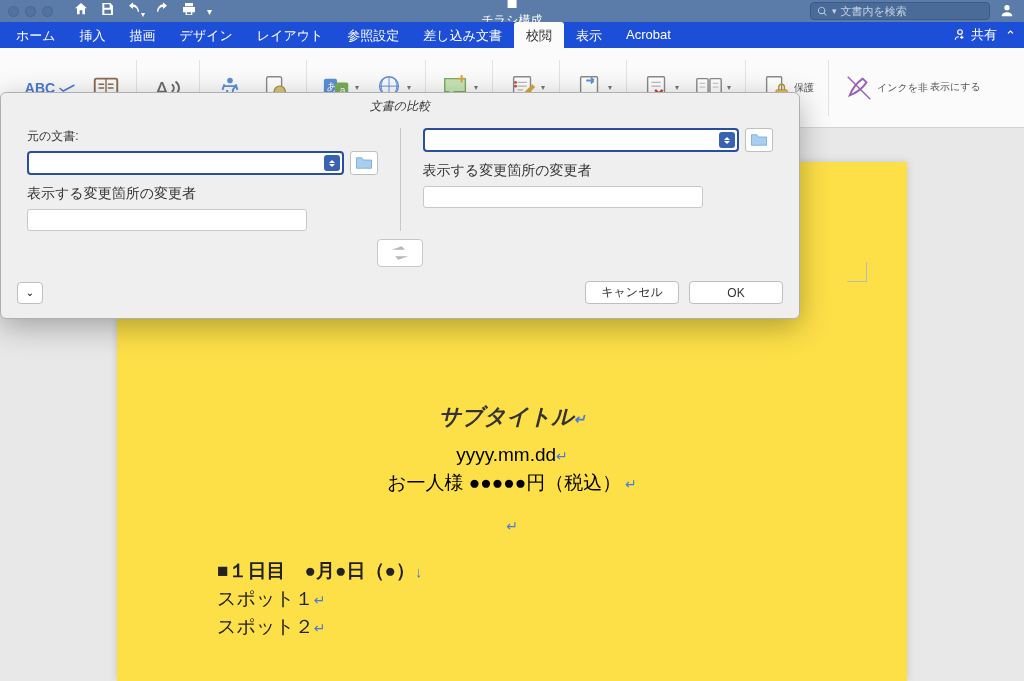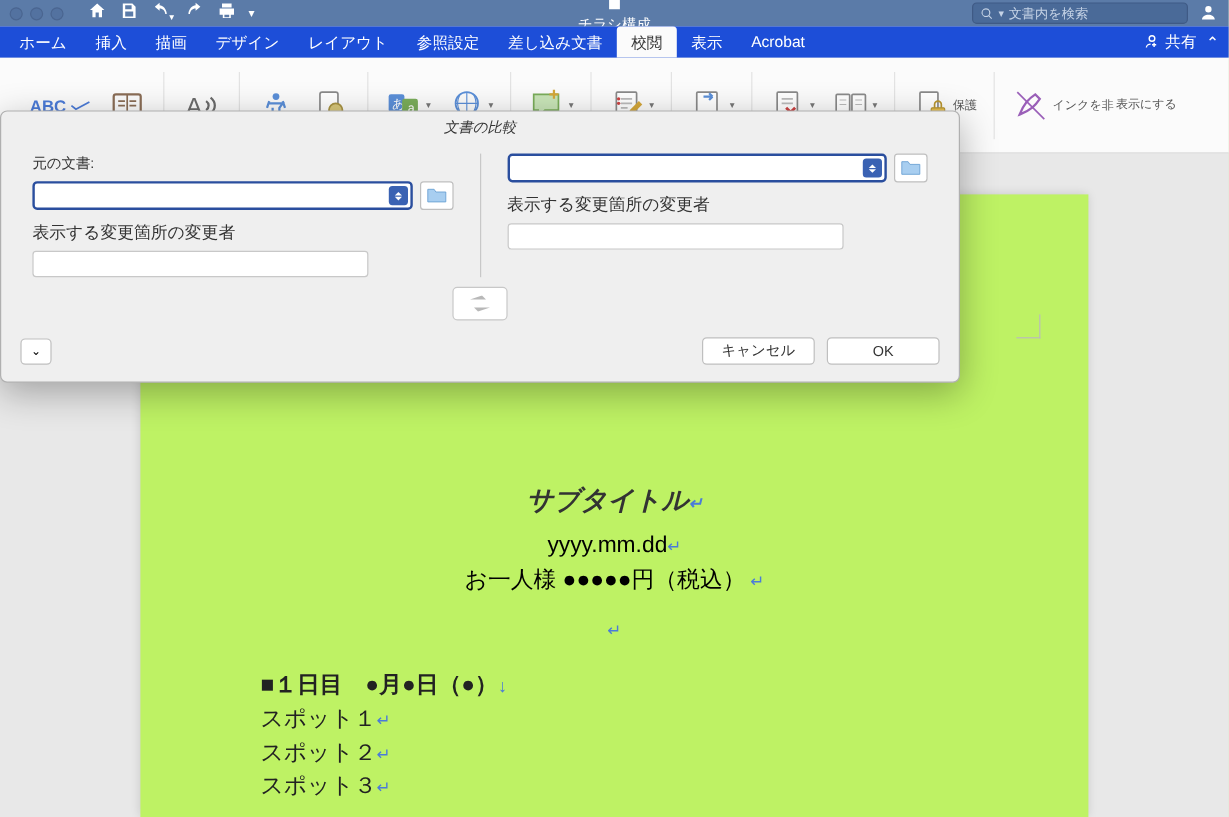--- a/index.html
+++ b/index.html
@@ -29,21 +29,21 @@
 .ribbon-group { display: flex; align-items: center; gap: 6px; padding: 0 10px; }
 .ribbon-sep { width: 1px; height: 56px; background: #e3e3e3; }
 .ribbon-btn { display: flex; flex-direction: row; align-items: center; justify-content: center; min-width: 42px; height: 64px; font-size: 10px; color: #555; gap: 2px; padding: 2px 4px; }
 .ribbon-btn-sm { min-width: 32px; height: 44px; }
 .ribbon-ico { width: 32px; height: 32px; display: flex; align-items: center; justify-content: center; }
 .ribbon-ico svg { width: 30px; height: 30px; }
 .drop { font-size: 8px; color: #777; }
 
 
 .doc-area { position: absolute; top: 128px; left: 0; right: 0; bottom: 0; background: #e8e8e8; display: flex; justify-content: center; overflow: hidden; }
-.page { background: #bef264; width: 790px; margin-top: 34px; box-shadow: 0 0 8px rgba(0,0,0,.15); padding: 40px 100px 0; position: relative; }
+.page { background: #fde047; width: 790px; margin-top: 34px; box-shadow: 0 0 8px rgba(0,0,0,.15); padding: 40px 100px 0; position: relative; }
 .crop { position: absolute; right: 40px; top: 100px; width: 20px; height: 20px; border-right: 1px solid #bbb; border-bottom: 1px solid #bbb; }
 .subtitle { text-align: center; font-style: italic; font-family: "HGS Mincho", serif; font-size: 22px; font-weight: bold; color: #333; margin-top: 200px; }
 .date-line { text-align: center; font-family: serif; font-size: 19px; margin-top: 12px; }
 .price-line { text-align: center; font-family: serif; font-size: 19px; margin-top: 4px; }
 .ret { color: #4b7bd8; font-family: sans-serif; font-size: 14px; }
 .blank-ret { font-family: serif; font-size: 19px; margin-top: 18px; text-align: center; }
 .body-block { margin-top: 22px; font-family: serif; font-size: 19px; color: #222; }
 .day-head { font-weight: bold; }
 .spot { margin-top: 2px; }
 .dn { color: #4b7bd8; font-size: 15px; }
@@ -312,21 +312,20 @@
   <div class="page">
     <div class="crop"></div>
     <div class="subtitle"><span>サブタイトル</span><span class="ret">↵</span></div>
     <div class="date-line"><span>yyyy.mm.dd</span><span class="ret">↵</span></div>
     <div class="price-line"><span>お一人様 ●●●●●円（税込）</span><span class="ret"> ↵</span></div>
     <div class="blank-ret"><span class="ret">↵</span></div>
     <div class="body-block">
       <div class="day-head"><span>■１日目　●月●日（●）</span><span class="dn">↓</span></div>
       <div class="spot"><span>スポット１</span><span class="ret">↵</span></div>
       <div class="spot"><span>スポット２</span><span class="ret">↵</span></div>
-      <div class="spot"><span>スポット３</span><span class="ret">↵</span></div>
 
     </div>
   </div>
 </div>
 
 <div class="dialog">
   <div class="dlg-title">文書の比較</div>
   <div class="dlg-body">
     <div class="dlg-col">
       <div class="dlg-label">元の文書:</div>

